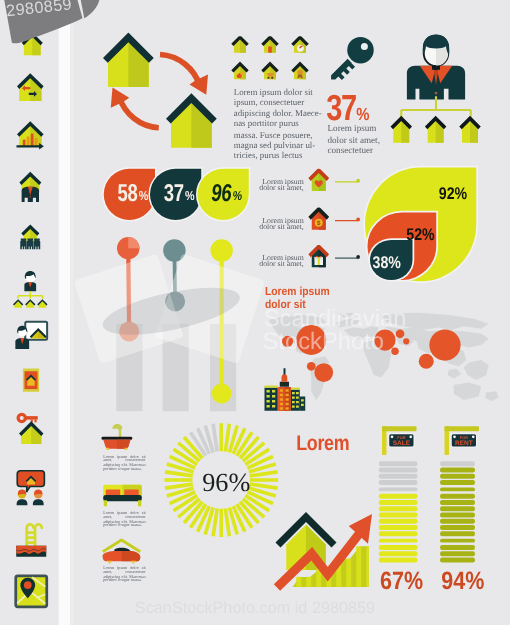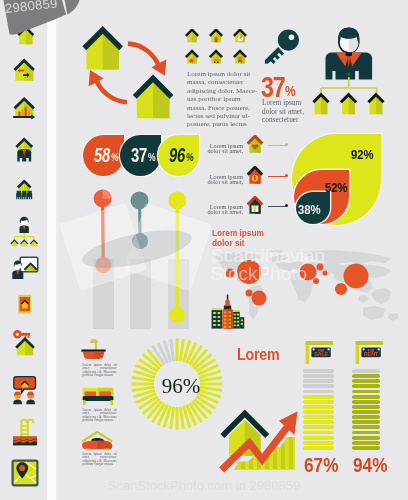--- a/index.html
+++ b/index.html
@@ -16,21 +16,21 @@
   #wm-bottom{left:0;top:478px;width:408px;text-align:center;font-size:13px;color:#dddddf;font-family:"Liberation Sans",sans-serif;}
   #stat37{left:261px;top:73px;font-family:"Liberation Sans",sans-serif;color:#e0502a;font-weight:bold;line-height:1;white-space:nowrap;height:24px;}
   #stat37-num{font-size:29px;letter-spacing:-1.5px;display:inline-block;transform:scaleX(0.80);transform-origin:left top;}
   #stat37-pct{font-size:14px;display:inline-block;transform:scaleX(0.85);transform-origin:left top;position:absolute;left:24px;top:11px;}
   #stat37-cap{left:262px;top:99px;width:62px;font-family:"Liberation Serif",serif;font-size:7.3px;line-height:8.6px;color:#5d636a;white-space:nowrap;}
   .pin-wrap{width:41px;height:41px;}
   .pin-shape{position:absolute;left:0;top:0;width:41px;height:41px;border-radius:50% 0 50% 50%;box-shadow:0 0 0 1.2px #f4f4f4;}
   .pin-num{position:absolute;color:#f5efe6;font-family:"Liberation Sans",sans-serif;font-weight:bold;font-size:19.5px;left:11px;top:9px;display:inline-block;transform:scaleX(0.76);transform-origin:left top;letter-spacing:-0.3px;}
   .pin-pct{position:absolute;color:#f5efe6;font-family:"Liberation Sans",sans-serif;font-weight:bold;font-size:10.5px;left:28px;top:15.5px;display:inline-block;transform:scaleX(0.82);transform-origin:left top;}
   .pin-dark{color:#0e2c13;}
-  #pin-0{left:83px;top:135px;font-style:italic;}
+  #pin-0{left:83px;top:135px;}
   #pin-1{left:120px;top:135px;}
   #pin-2{left:158px;top:135px;font-style:italic;}
   .lg-row{left:205px;width:90px;height:22px;}
   .lg-text{position:absolute;left:0;top:8px;width:38px;text-align:right;font-family:"Liberation Serif",serif;font-size:6.2px;line-height:5.4px;color:#545a61;white-space:nowrap;}
   .lg-house{position:absolute;left:41px;top:0px;}
   .lg-line{position:absolute;left:63px;top:9.6px;width:19px;height:1.3px;}
   .lg-dot{position:absolute;left:80px;top:7.8px;width:3.2px;height:3.2px;border-radius:50%;}
   #leaf-chart{left:0;top:0;width:408px;height:500px;pointer-events:none;}
   .leaf{position:absolute;border-radius:50% 0 50% 50%;box-shadow:0 0 0 1.4px #f2f2f2;}
   #leaf-92{left:292px;top:134px;width:89px;height:91px;}
@@ -298,26 +298,26 @@
       <path d="M51.2 27.8 L56.0 23.0 L60.8 27.8 L60.8 34.4 L51.2 34.4 Z" fill="#d4d422"></path>
       <path d="M56.0 23.0 L60.8 27.8 L60.8 34.4 L56.0 34.4 Z" fill="#c3c41c"></path>
       <circle cx="56.0" cy="29.0" r="2.2" fill="#e0902a"></circle>
       <path d="M54.4 30.6 L53.8 34.0 L56.0 32.8 L58.2 34.0 L57.6 30.6 Z" fill="#a8611a"></path>
       <path d="M49.0 27.2 L56.0 20.2 L63.0 27.2 L61.2 29.0 L56.0 23.8 L50.8 29.0 Z" fill="#14201a"></path>
     </g>
   </svg>
 
   <div class="abs" id="lorem-block">
     <div>Lorem ipsum dolor sit</div>
-    <div>massa, consectetuer</div>
+    <div>ipsum, consectetuer</div>
     <div>adipiscing dolor. Maece-</div>
-    <div>nas porttitor ipsum</div>
+    <div>nas porttitor purus</div>
     <div>massa. Fusce posuere,</div>
-    <div>lectus sed pulvinar ul-</div>
-    <div>posuere, purus lectus</div>
+    <div>magna sed pulvinar ul-</div>
+    <div>tricies, purus lectus</div>
   </div>
 
   <svg class="abs" id="key-icon-wrap" style="left:258px;top:26px;" width="46" height="42" viewBox="0 0 46 42">
     <g transform="rotate(-45 30.4 14.1)">
       <circle cx="30.4" cy="14.1" r="10.6" fill="#123d41"></circle>
       <path d="M18.2 11.75 L-0.5 11.75 L-2.9 14.1 L-0.5 16.45 L3.0 16.45 L3.0 20.4 L6.1 20.4 L6.1 16.45 L8.9 16.45 L8.9 20.4 L12.0 20.4 L12.0 16.45 L14.8 16.45 L14.8 20.4 L17.9 20.4 L17.9 16.45 L18.2 16.45 Z" fill="#123d41"></path>
     </g>
     <circle cx="33.5" cy="11.2" r="2.8" fill="#eceef0"></circle>
   </svg>
   <div class="abs" id="stat37">

